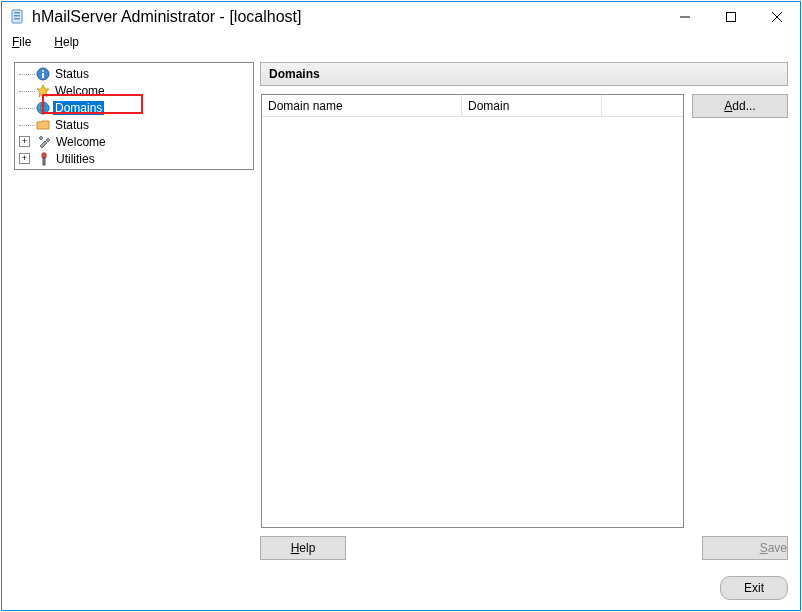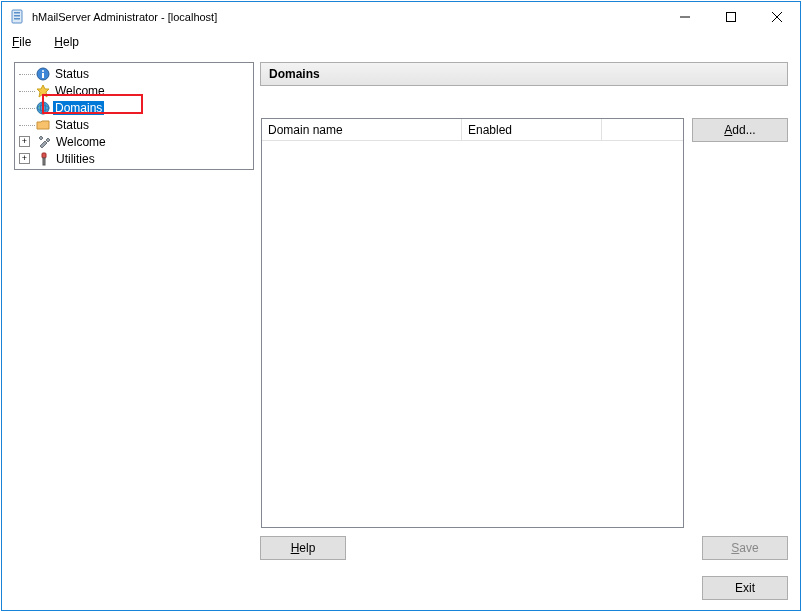--- a/index.html
+++ b/index.html
@@ -26,21 +26,21 @@
       align-items: center;
       padding-left: 8px;
       background: #fff;
     }
     .titlebar-icon {
       width: 16px; height: 16px;
       margin-right: 6px;
     }
     .titlebar-text {
       flex: 1;
-      font-size: 11px;
+      font-size: 16px;
       color: #000;
     }
     .win-controls { display: flex; }
     .win-btn {
       width: 46px; height: 30px;
       display: flex; align-items: center; justify-content: center;
       font-family: "Segoe UI Symbol", sans-serif;
       font-size: 10px;
       color: #000;
       background: transparent;
@@ -114,21 +114,20 @@
       padding-left: 8px;
       font-weight: bold;
       font-size: 12px;
     }
     .panel-body {
       flex: 1;
       border-left: 1px solid transparent;
       display: flex;
       padding-top: 8px;
       gap: 8px;
-      margin-top: 24px;
     }
     .listview {
       flex: 1;
       border: 1px solid #828790;
       background: #fff;
       display: flex;
       flex-direction: column;
     }
     .lv-header {
       height: 22px;
@@ -155,33 +154,33 @@
     .btn {
       height: 24px;
       border: 1px solid #adadad;
       background: #e1e1e1;
       font-size: 12px;
       display: flex;
       align-items: center;
       justify-content: center;
       cursor: default;
     }
-    .btn.disabled { color: #888; }
+    .btn.disabled { color: #888; justify-content: flex-end; }
     .bottom-bar {
       display: flex;
       justify-content: space-between;
       padding: 8px 0 0 0;
     }
     .bottom-bar .btn { width: 86px; }
     .footer {
       display: flex;
       justify-content: flex-end;
       padding: 6px 12px 10px 12px;
     }
-    .footer .btn { width: 86px; }
+    .footer .btn { width: 68px; border-radius: 10px; }
     .tree-wrap { position: relative; }
   </style>
 </head>
 <body>
 
 <div class="window">
   <div class="titlebar">
     <span class="titlebar-icon">
       <svg width="16" height="16" viewBox="0 0 16 16">
         <rect x="2" y="1" width="10" height="13" rx="1" fill="#dceaf7" stroke="#5a8fc8"></rect>
@@ -299,21 +298,21 @@
       <div class="panel-header">
         <span>Domains</span>
       </div>
       <div class="panel-body">
         <div class="listview">
           <div class="lv-header">
             <div class="lv-col">
                 <span>Domain name</span>
               </div>
             <div class="lv-col">
-                <span>Enabled</span>
+                <span>Domain</span>
               </div>
           </div>
         </div>
         <div class="side-buttons">
           <div class="btn">
               <span><span style="text-decoration:underline">A</span>dd...</span>
             </div>
         </div>
       </div>
       <div class="bottom-bar">

